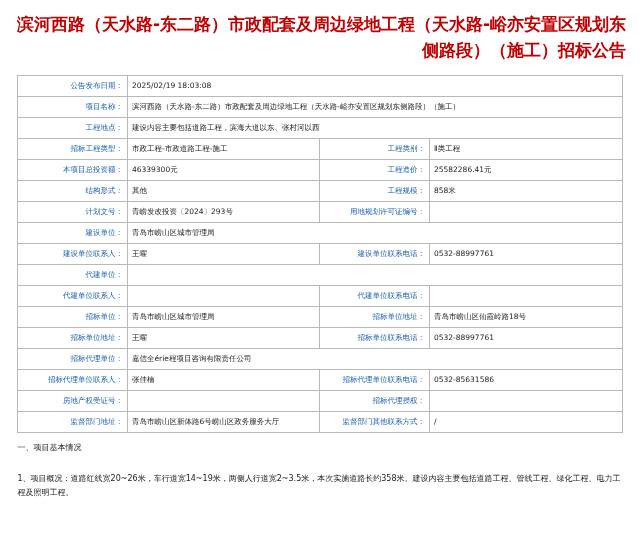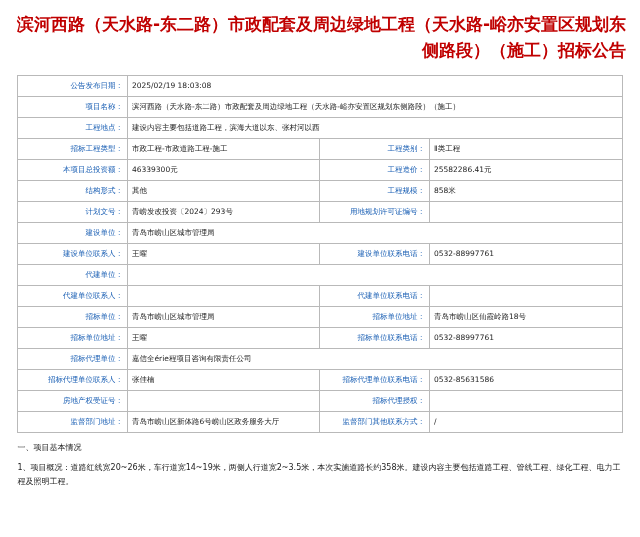--- a/index.html
+++ b/index.html
@@ -60,21 +60,21 @@
     width: 605px;
     margin: 8px auto 0 auto;
     font-size: 8px;
     line-height: 1.75;
     color: #222;
   }
   .notes div {
     margin-bottom: 1px;
   }
   .notes .head {
-    margin-bottom: 6px;
+    margin-bottom: 17px;
   }
 </style>
 </head>
 <body>
 
 <div class="page">
 
   <div class="doc-title">滨河西路（天水路-东二路）市政配套及周边绿地工程（天水路-峪亦安置区规划东侧路段）（施工）招标公告</div>
 
   <table class="info">

